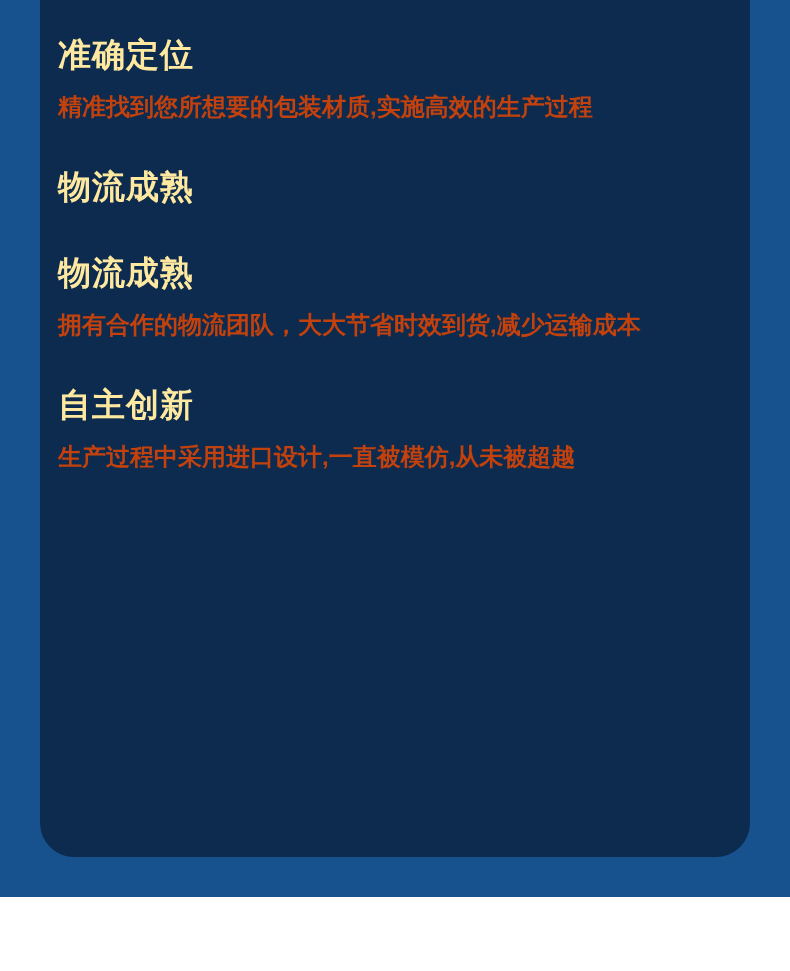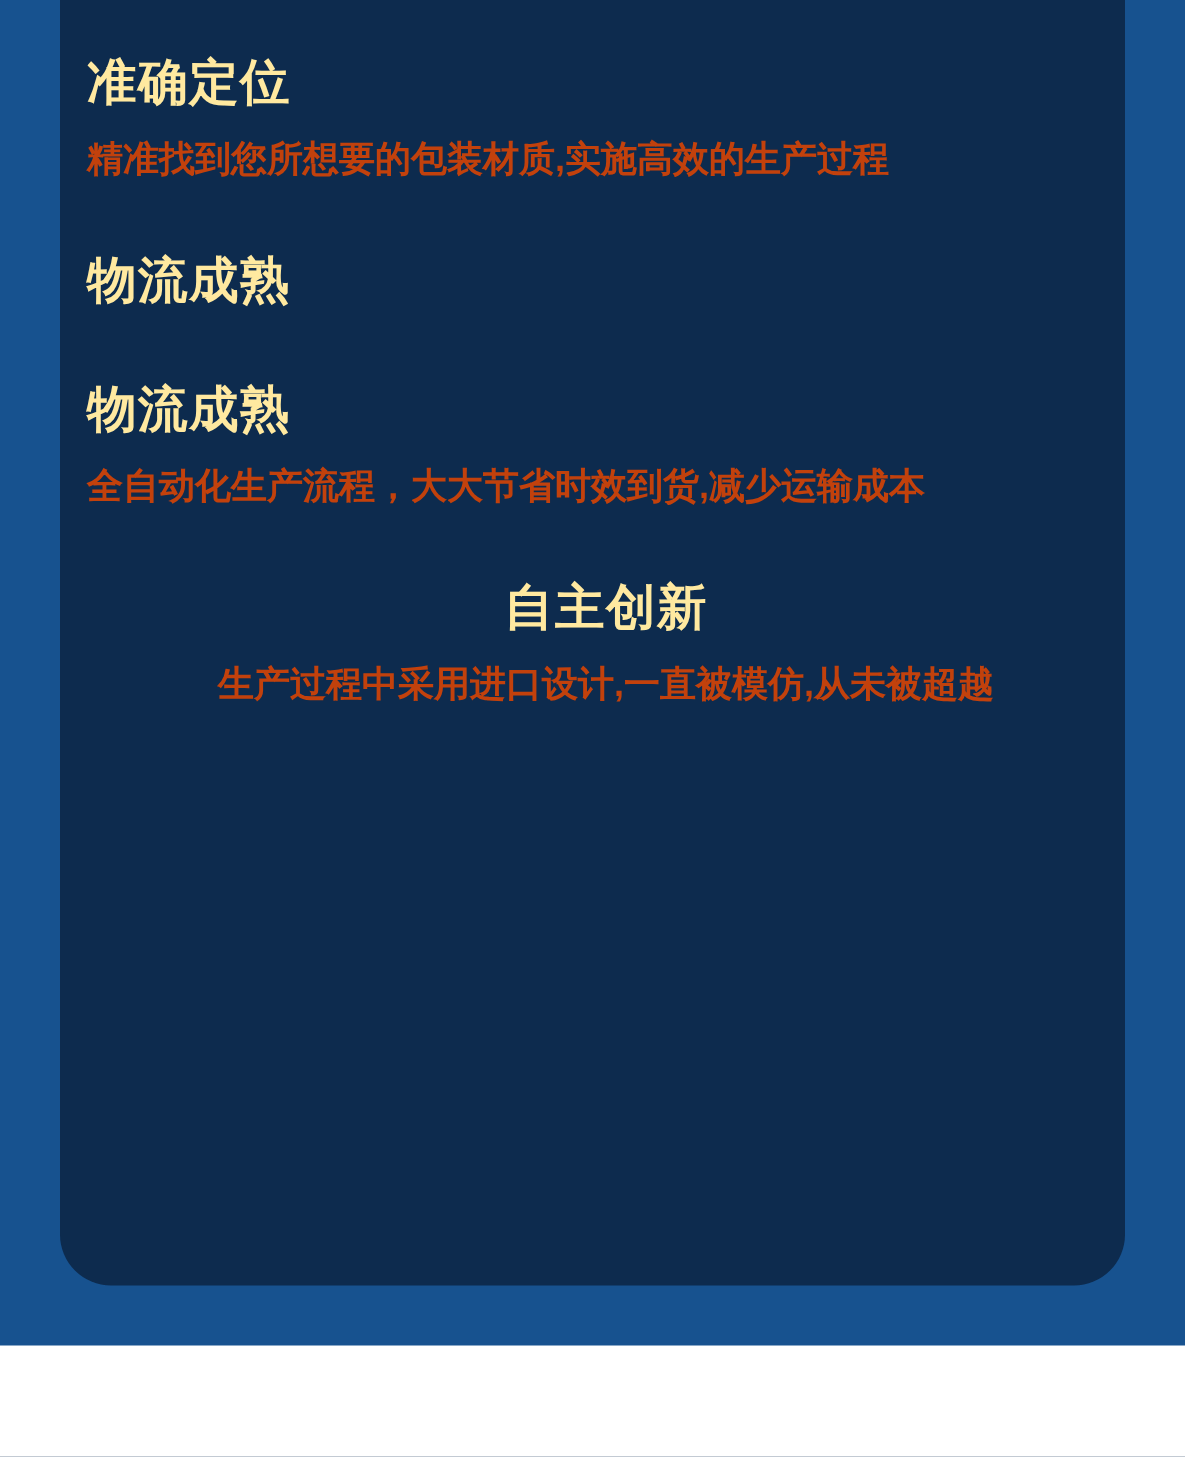--- a/index.html
+++ b/index.html
@@ -46,21 +46,20 @@
     top: 0;
     width: 710px;
     padding: 18px 0 0 18px;
     box-sizing: border-box;
   }
   .feature {
     margin-bottom: 44px;
   }
   .feature:last-child {
     margin-bottom: 12px;
-    text-align: center;
   }
   .feature-title {
     color: #ffe9a0;
     font-size: 33px;
     font-weight: bold;
     letter-spacing: 1px;
     line-height: 1.25;
     margin: 0 0 16px 0;
     white-space: nowrap;
   }
@@ -93,21 +92,21 @@
       <div class="feature-title">准确定位</div>
       <div class="feature-desc">精准找到您所想要的包装材质,实施高效的生产过程</div>
     </div>
 
     <div class="feature f2">
       <div class="feature-title">物流成熟</div>
     </div>
 
     <div class="feature f3">
       <div class="feature-title">物流成熟</div>
-      <div class="feature-desc">全自动化生产流程，大大节省时效到货,减少运输成本</div>
+      <div class="feature-desc">拥有合作的物流团队，大大节省时效到货,减少运输成本</div>
     </div>
 
 
     <div class="feature f5">
       <div class="feature-title">自主创新</div>
       <div class="feature-desc">生产过程中采用进口设计,一直被模仿,从未被超越</div>
     </div>
 
   </div>
 </div>

